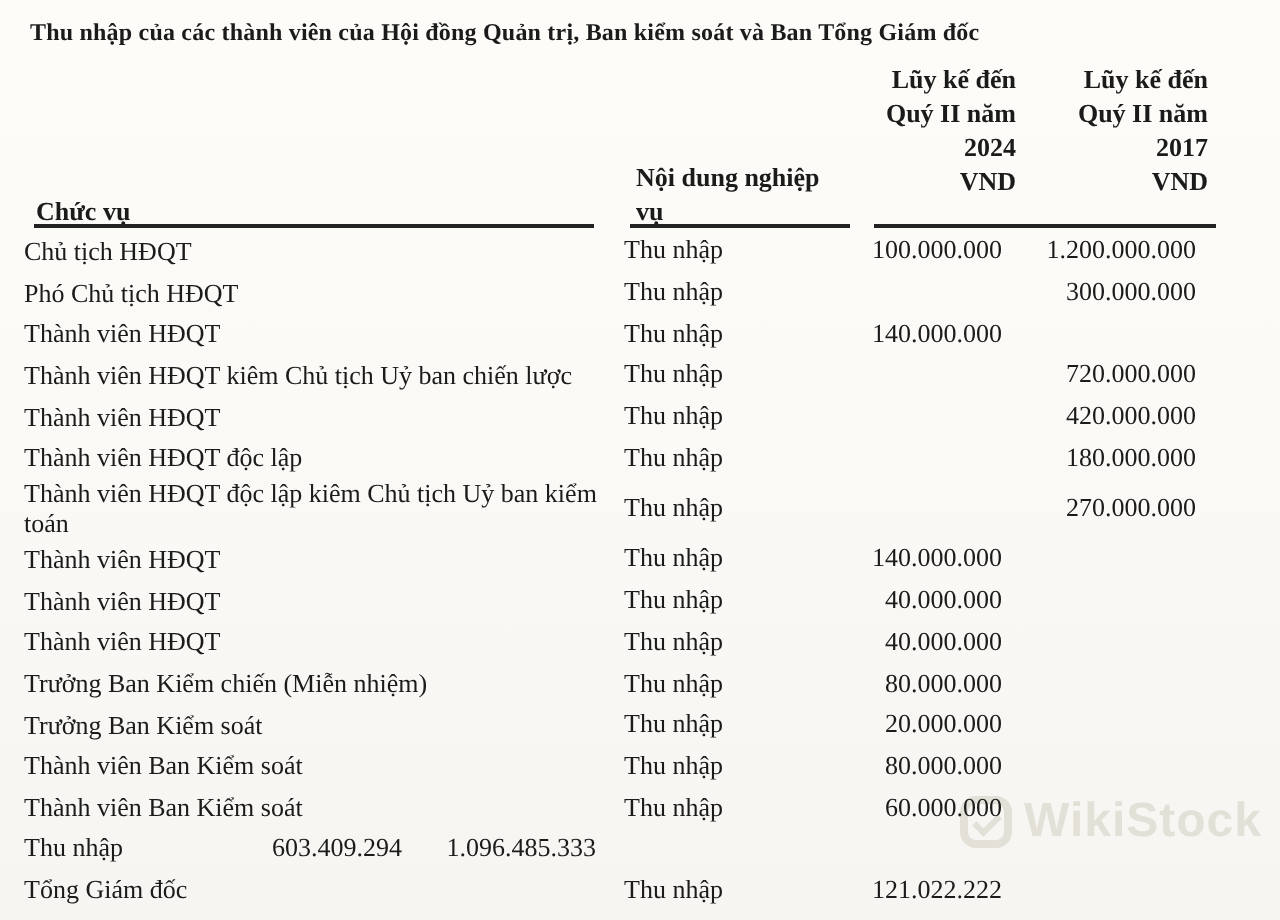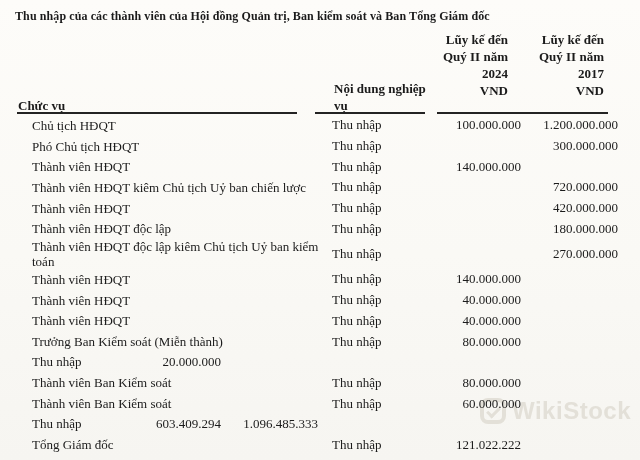--- a/index.html
+++ b/index.html
@@ -25,21 +25,21 @@
   }
 
   .hdr {
     position: absolute;
     font-weight: bold;
     font-size: 13px;
     line-height: 17px;
     z-index: 2;
   }
   .hdr-c1 { left: 18px;  top: 97px; }
-  .hdr-c2 { left: 334px; top: 80px; }
+  .hdr-c2 { left: 318px; top: 80px; }
   .hdr-c3 { left: 398px; width: 110px; top: 31px; text-align: right; }
   .hdr-c4 { left: 512px; width: 92px;  top: 31px; text-align: right; }
 
   .rule {
     position: absolute;
     top: 112px;
     height: 1.6px;
     background: #232323;
     z-index: 2;
   }
@@ -51,21 +51,21 @@
     position: absolute;
     left: 0;
     top: 115px;
     width: 640px;
     z-index: 2;
   }
   .row {
     display: flex;
     align-items: center;
     min-height: 20.7px;
-    padding-left: 32px;
+    padding-left: 12px;
     font-size: 13px;
   }
   .c1 { width: 300px; line-height: 15px; padding-right: 4px; box-sizing: border-box; }
   .c2 { width: 119px; }
   .c3 { width: 70px;  text-align: right; }
   .c4 { width: 97px;  text-align: right; }
 
   .watermark {
     position: absolute;
     left: 480px;
@@ -188,26 +188,27 @@
         <span class="c3">40.000.000</span>
         <span class="c4"></span>
       </div>
       <div class="row">
         <span class="c1">Thành viên HĐQT</span>
         <span class="c2">Thu nhập</span>
         <span class="c3">40.000.000</span>
         <span class="c4"></span>
       </div>
       <div class="row">
-        <span class="c1">Trưởng Ban Kiểm soát (Miễn thành)</span>
+        <span class="c1">Trưởng Ban Kiểm chiến (Miễn nhiệm)</span>
         <span class="c2">Thu nhập</span>
         <span class="c3">80.000.000</span>
         <span class="c4"></span>
       </div>
       <div class="row">
+        <span class="c1">Trưởng Ban Kiểm soát</span>
         <span class="c2">Thu nhập</span>
         <span class="c3">20.000.000</span>
         <span class="c4"></span>
       </div>
       <div class="row">
         <span class="c1">Thành viên Ban Kiểm soát</span>
         <span class="c2">Thu nhập</span>
         <span class="c3">80.000.000</span>
         <span class="c4"></span>
       </div>

